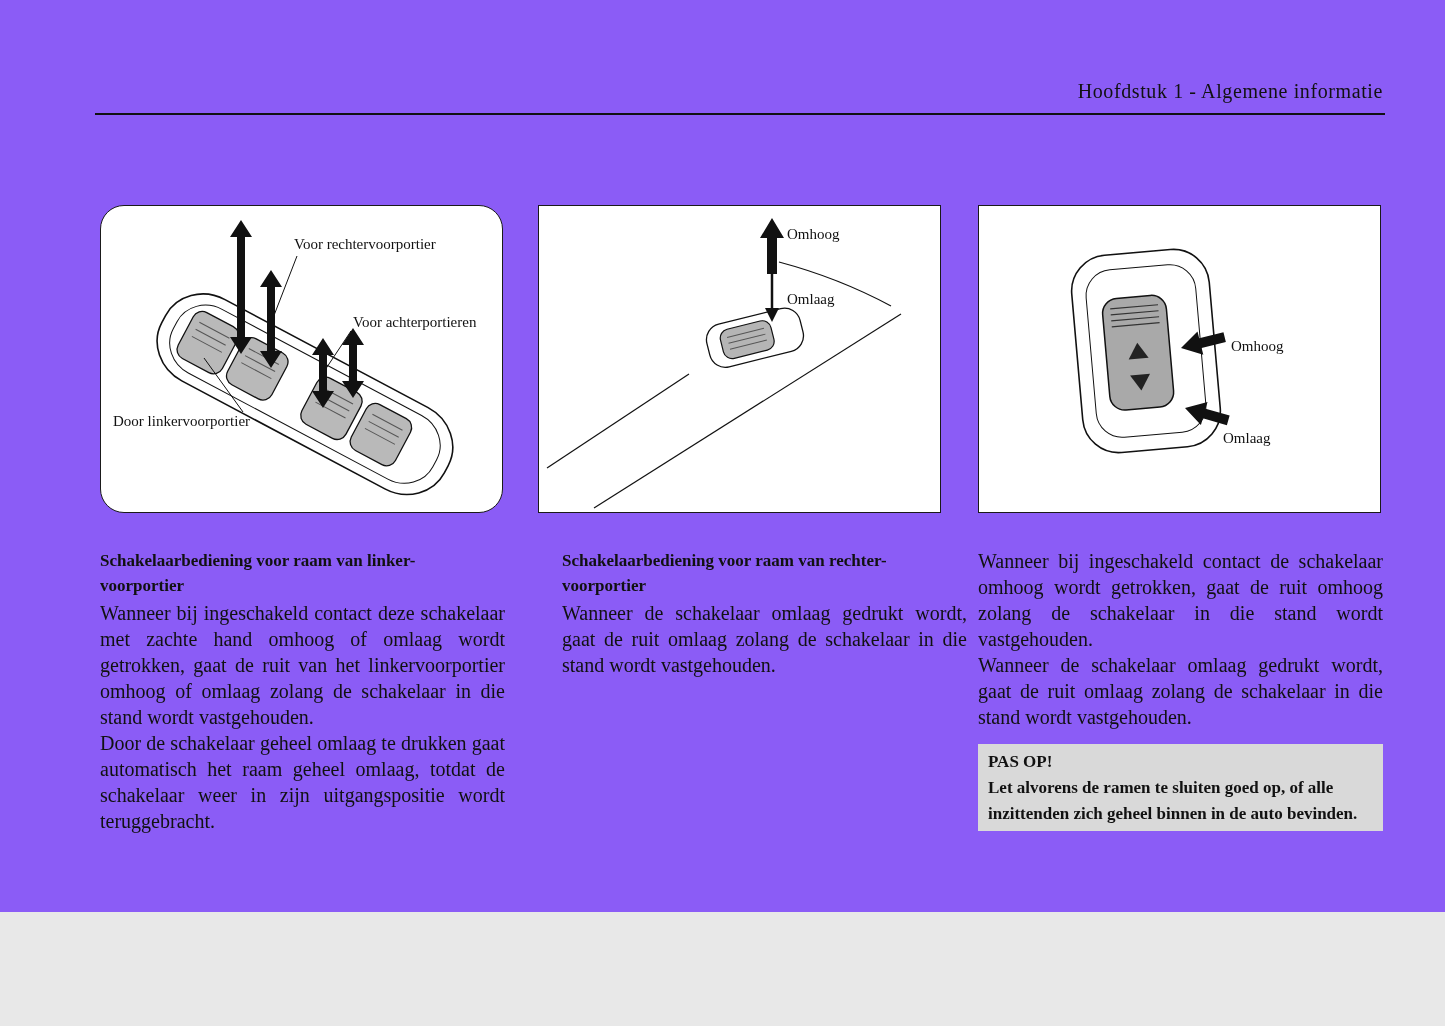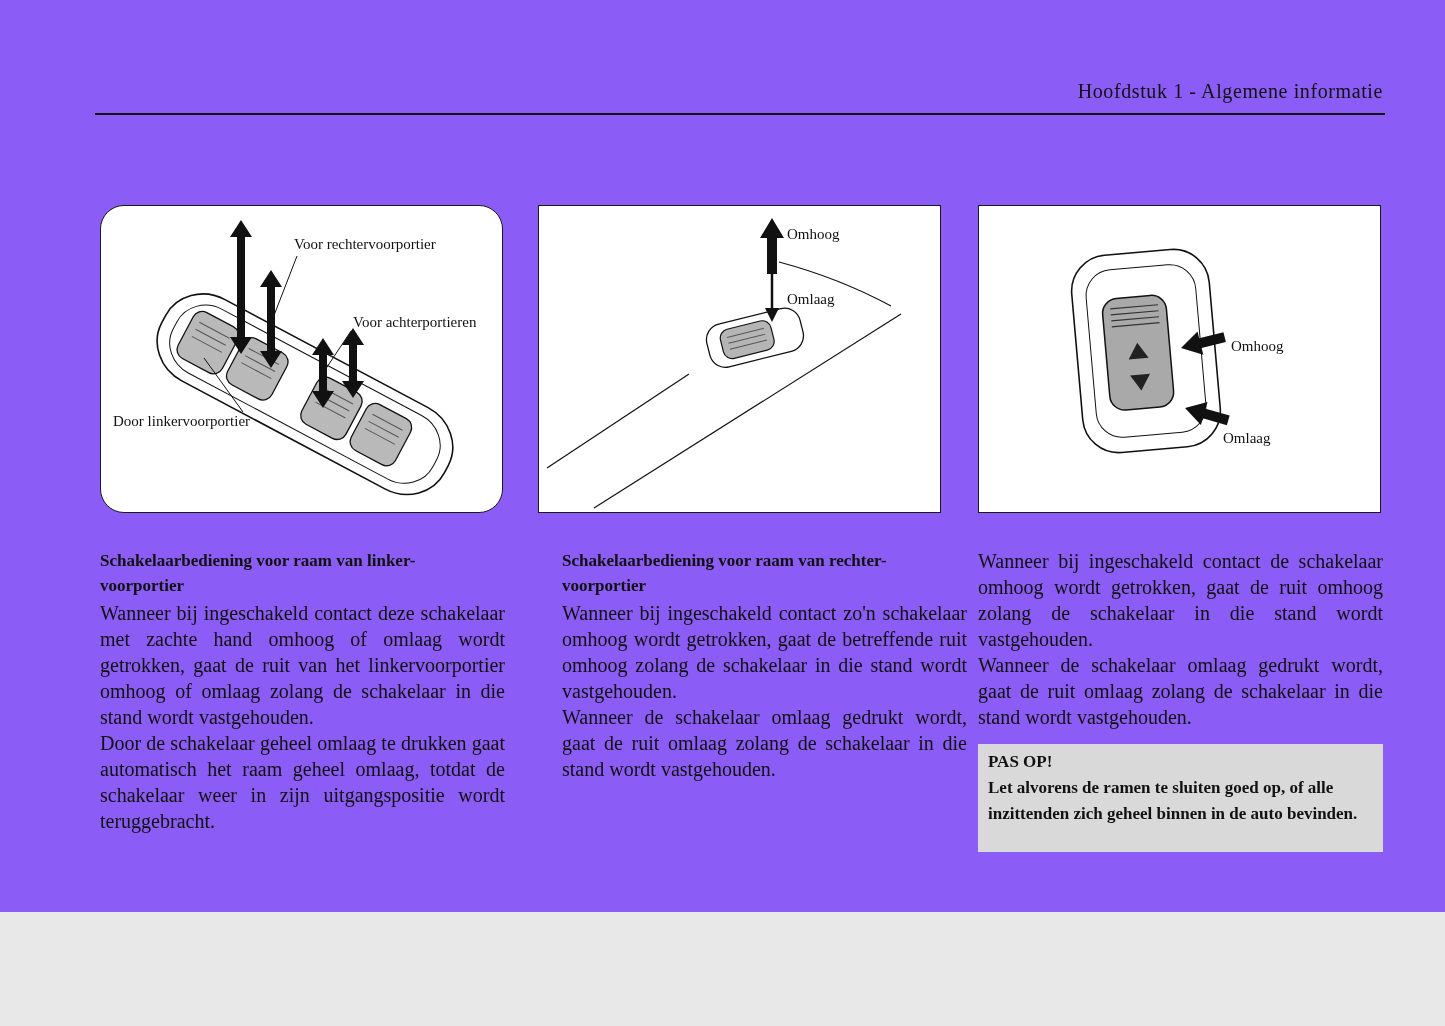--- a/index.html
+++ b/index.html
@@ -25,21 +25,21 @@
     position:absolute; font-size:15px; white-space:nowrap; color:#111;
   }
 
   .column { position:absolute; top:548px; width:405px; }
   #col1 { left:100px; } #col2 { left:538px;margin-left:24px; } #col3 { left:978px; }
   .col-title { font-weight:bold; font-size:17px; line-height:25px; margin:0 0 2px 0; }
   .col-body p { margin:0; font-size:20px; line-height:26px; text-align:justify; }
 
   .warning {
     margin-top:14px; background:#d9d9d9; box-sizing:border-box; width:405px;
-    padding:5px 10px 25px 10px; font-weight:bold; font-size:17px; line-height:26px;
+    padding:5px 10px 4px 10px; font-weight:bold; font-size:17px; line-height:26px;
   }
   .warning .warn-title { display:block; }
 
   .page-number { position:absolute; top:971px; right:62px; font-size:19px; }
 </style>
 </head>
 <body>
 
 <div class="page">
 
@@ -127,21 +127,20 @@
     <h2 class="col-title"><span>Schakelaarbediening voor raam van linker-</span><br><span>voorportier</span></h2>
     <div class="col-body">
       <p>Wanneer bij ingeschakeld contact deze schakelaar met zachte hand omhoog of omlaag wordt getrokken, gaat de ruit van het linkervoorportier omhoog of omlaag zolang de schakelaar in die stand wordt vastgehouden.</p>
       <p>Door de schakelaar geheel omlaag te drukken gaat automatisch het raam geheel omlaag, totdat de schakelaar weer in zijn uitgangspositie wordt teruggebracht.</p>
     </div>
   </div>
 
   <div class="column" id="col2">
     <h2 class="col-title"><span>Schakelaarbediening voor raam van rechter-</span><br><span>voorportier</span></h2>
     <div class="col-body">
-      <p>Wanneer bij ingeschakeld contact zo'n schakelaar omhoog wordt getrokken, gaat de betreffende ruit omhoog zolang de schakelaar in die stand wordt vastgehouden.</p>
       <p>Wanneer de schakelaar omlaag gedrukt wordt, gaat de ruit omlaag zolang de schakelaar in die stand wordt vastgehouden.</p>
     </div>
   </div>
 
   <div class="column" id="col3">
     <div class="col-body">
       <p>Wanneer bij ingeschakeld contact de schakelaar omhoog wordt getrokken, gaat de ruit omhoog zolang de schakelaar in die stand wordt vastgehouden.</p>
       <p>Wanneer de schakelaar omlaag gedrukt wordt, gaat de ruit omlaag zolang de schakelaar in die stand wordt vastgehouden.</p>
     </div>
     <div class="warning">

